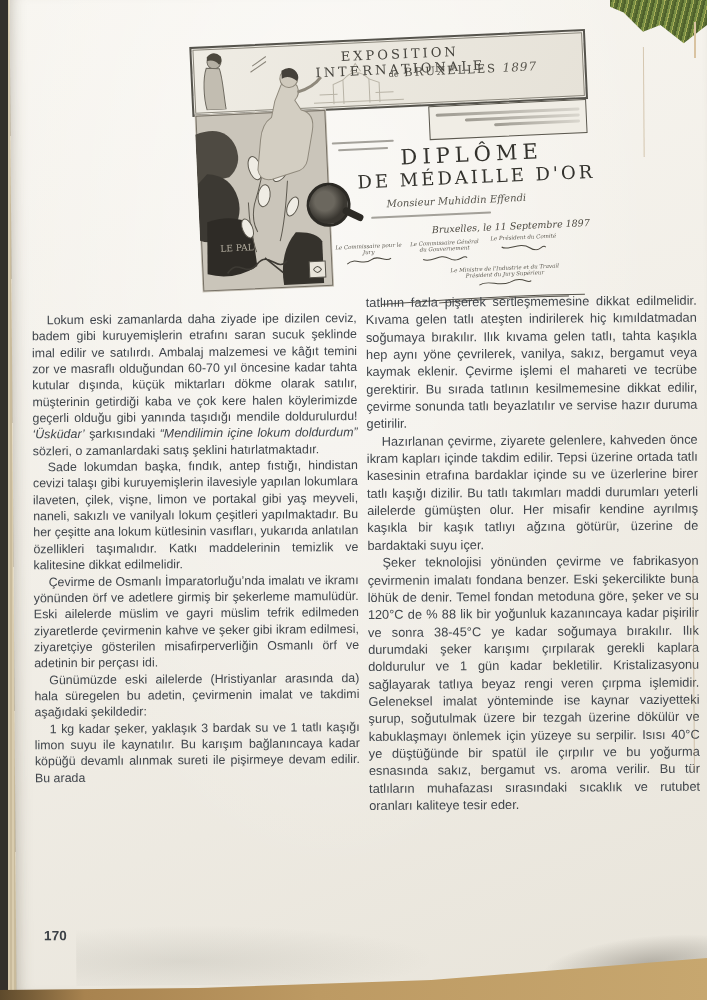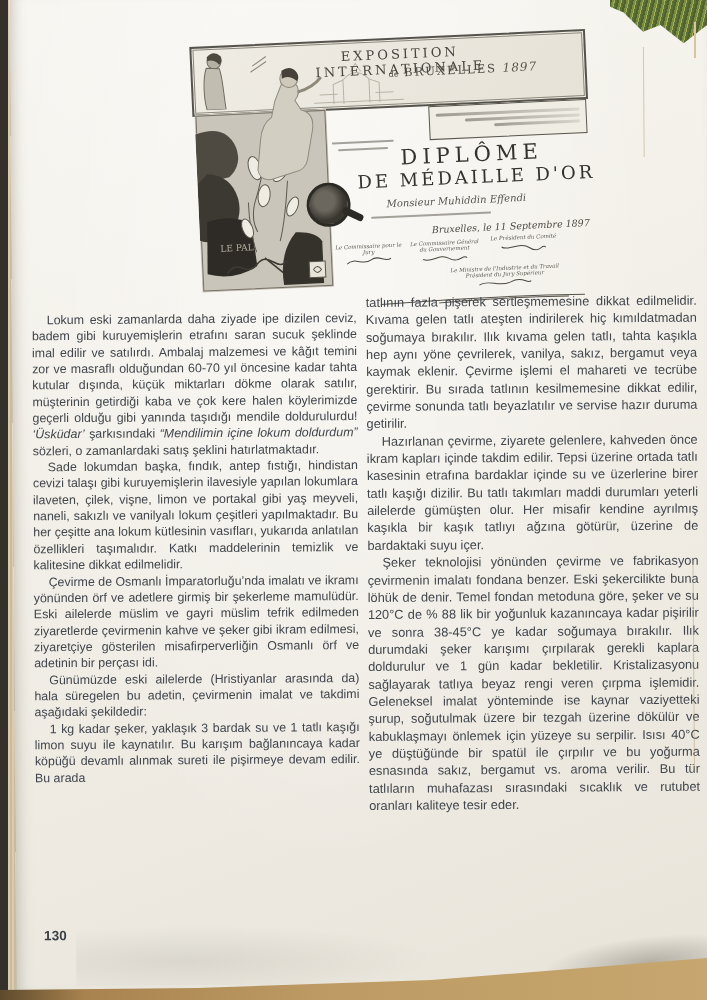--- a/index.html
+++ b/index.html
@@ -208,21 +208,21 @@
       <p class="para">Günümüzde eski ailelerde (Hristiyanlar arasında da) hala süregelen bu adetin, çevirmenin imalat ve takdimi aşağıdaki şekildedir:</p>
       <p class="para">1 kg kadar şeker, yaklaşık 3 bardak su ve 1 tatlı kaşığı limon suyu ile kaynatılır. Bu karışım bağlanıncaya kadar köpüğü devamlı alınmak sureti ile pişirmeye devam edilir. Bu arada</p>
     </div>
 
     <div class="col col-right">
       <p class="para noindent">tatlının fazla pişerek sertleşmemesine dikkat edilmelidir. Kıvama gelen tatlı ateşten indirilerek hiç kımıldatmadan soğumaya bırakılır. Ilık kıvama gelen tatlı, tahta kaşıkla hep aynı yöne çevrilerek, vanilya, sakız, bergamut veya kaymak eklenir. Çevirme işlemi el mahareti ve tecrübe gerektirir. Bu sırada tatlının kesilmemesine dikkat edilir, çevirme sonunda tatlı beyazlatılır ve servise hazır duruma getirilir.</p>
       <p class="para">Hazırlanan çevirme, ziyarete gelenlere, kahveden önce ikram kapları içinde takdim edilir. Tepsi üzerine ortada tatlı kasesinin etrafına bardaklar içinde su ve üzerlerine birer tatlı kaşığı dizilir. Bu tatlı takımları maddi durumları yeterli ailelerde gümüşten olur. Her misafir kendine ayrılmış kaşıkla bir kaşık tatlıyı ağzına götürür, üzerine de bardaktaki suyu içer.</p>
       <p class="para">Şeker teknolojisi yönünden çevirme ve fabrikasyon çevirmenin imalatı fondana benzer. Eski şekercilikte buna löhük de denir. Temel fondan metoduna göre, şeker ve su 120°C de % 88 lik bir yoğunluk kazanıncaya kadar pişirilir ve sonra 38-45°C ye kadar soğumaya bırakılır. Ilık durumdaki şeker karışımı çırpılarak gerekli kaplara doldurulur ve 1 gün kadar bekletilir. Kristalizasyonu sağlayarak tatlıya beyaz rengi veren çırpma işlemidir. Geleneksel imalat yönteminde ise kaynar vaziyetteki şurup, soğutulmak üzere bir tezgah üzerine dökülür ve kabuklaşmayı önlemek için yüzeye su serpilir. Isısı 40°C ye düştüğünde bir spatül ile çırpılır ve bu yoğurma esnasında sakız, bergamut vs. aroma verilir. Bu tür tatlıların muhafazası sırasındaki sıcaklık ve rutubet oranları kaliteye tesir eder.</p>
     </div>
 
-    <div class="pageno">130</div>
+    <div class="pageno">170</div>
     <div class="smudge"></div>
     <div class="hairline hl1"></div>
     <div class="hairline hl2"></div>
   </div>
 
   <div class="green-corner"></div>
   <div class="pin1"></div>
   <div class="curl-shadow"></div>
   <div class="table-strip"></div>
 </div>

